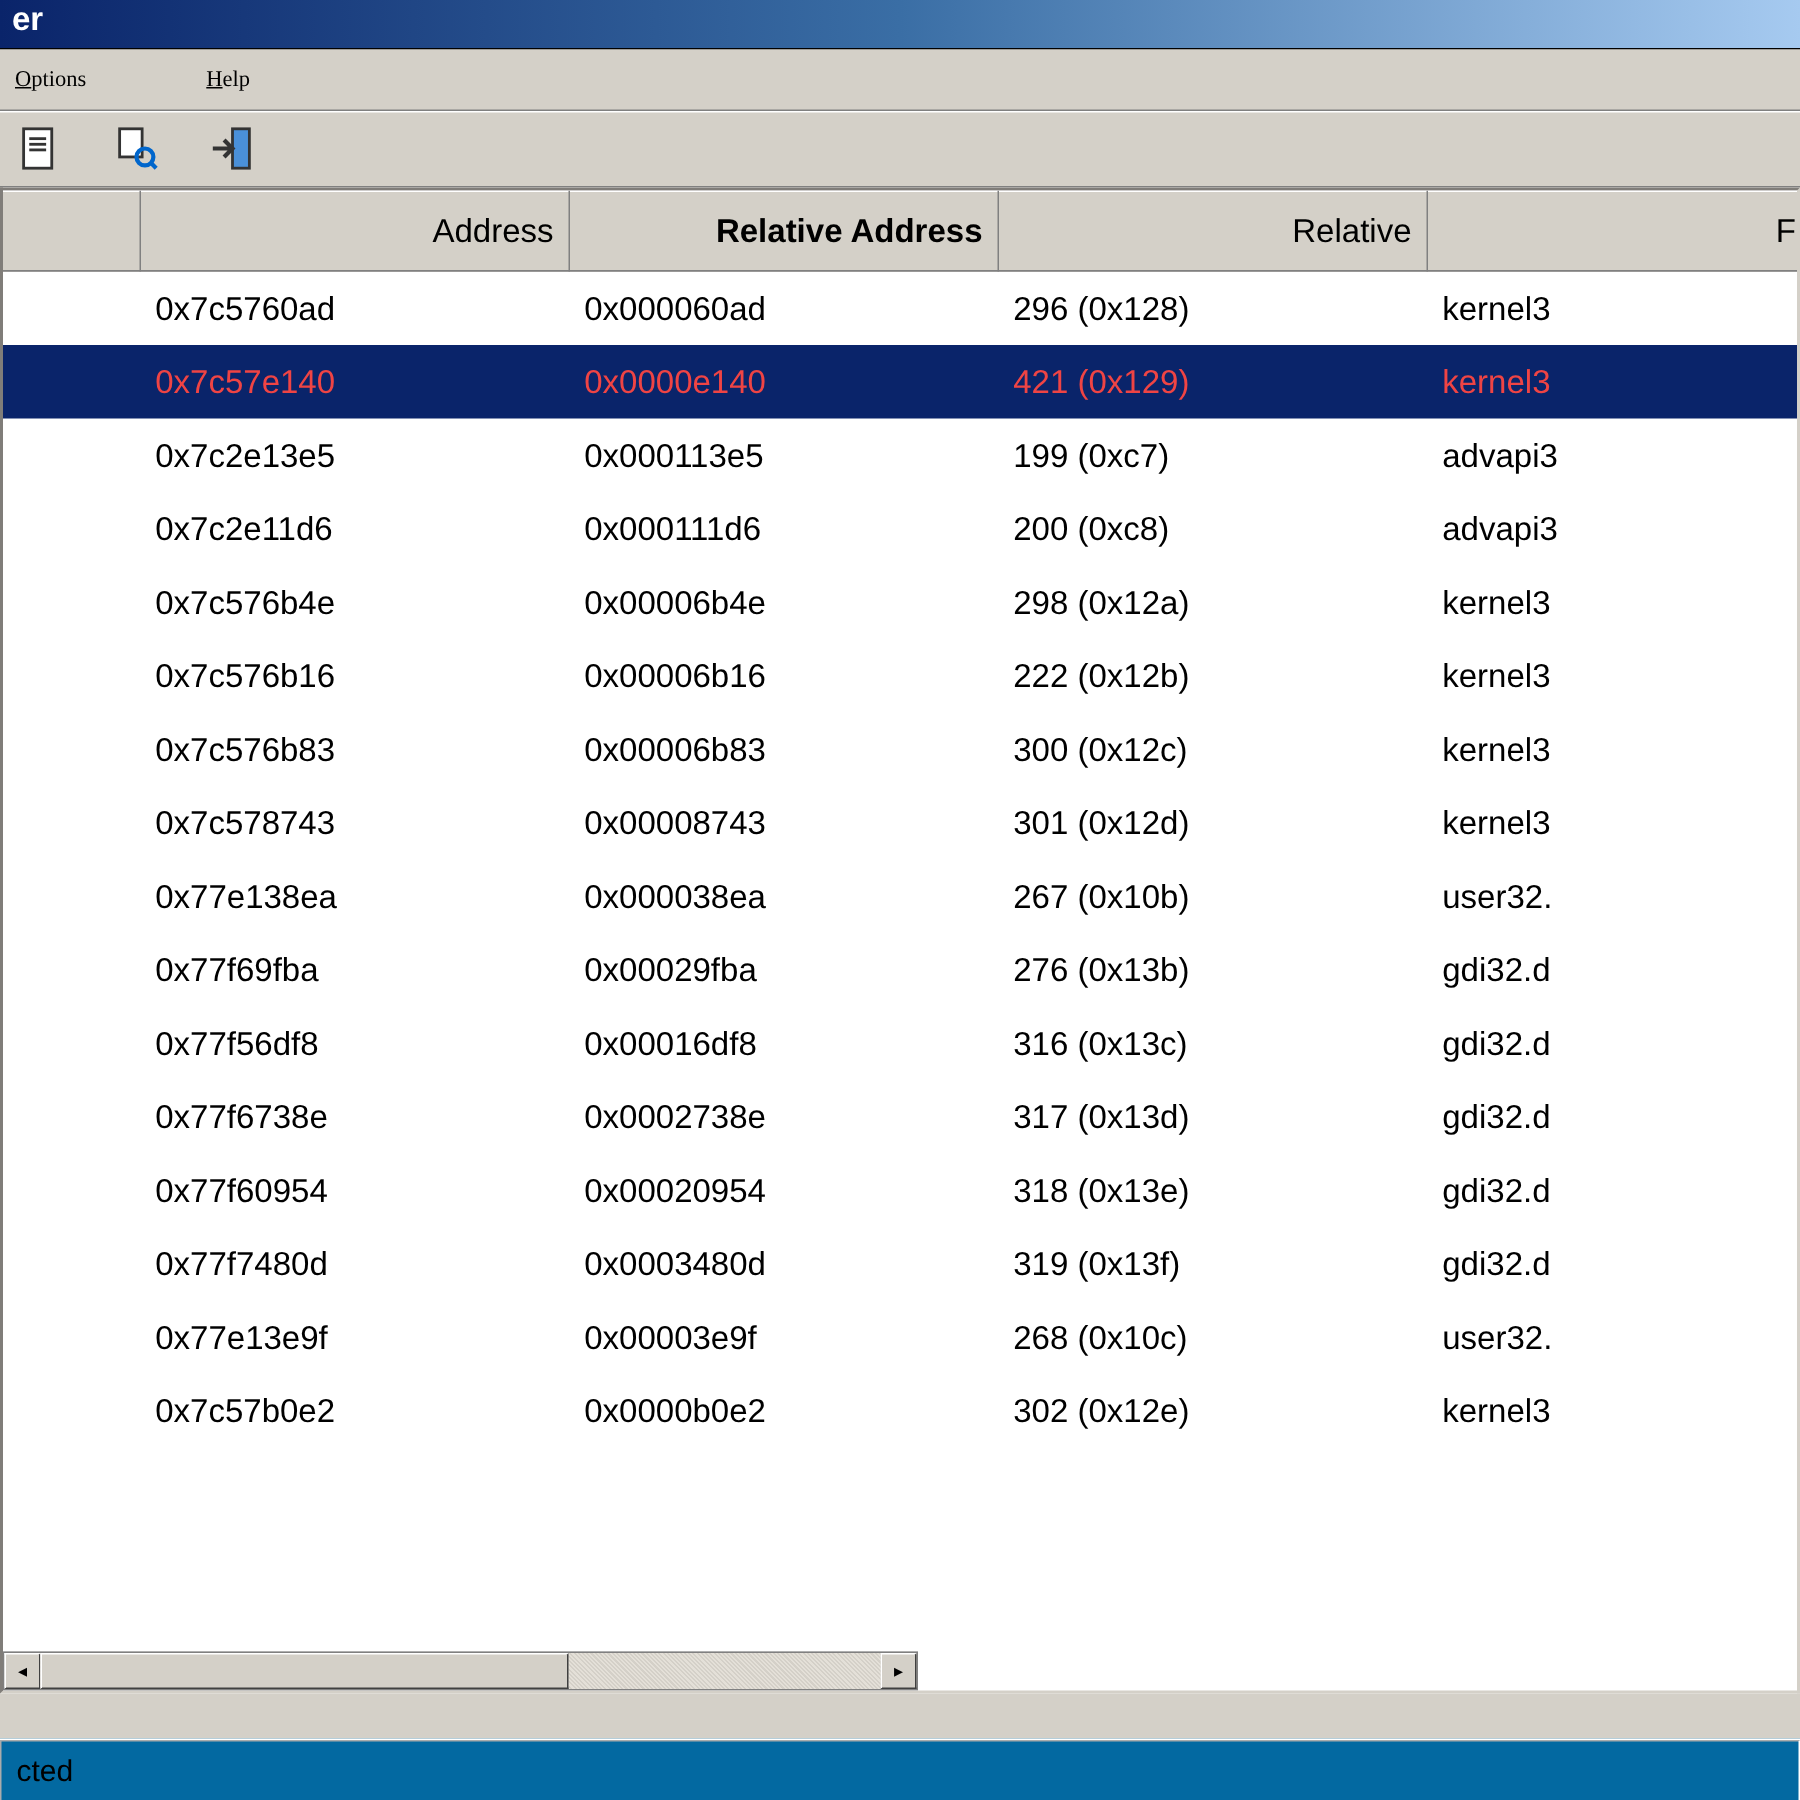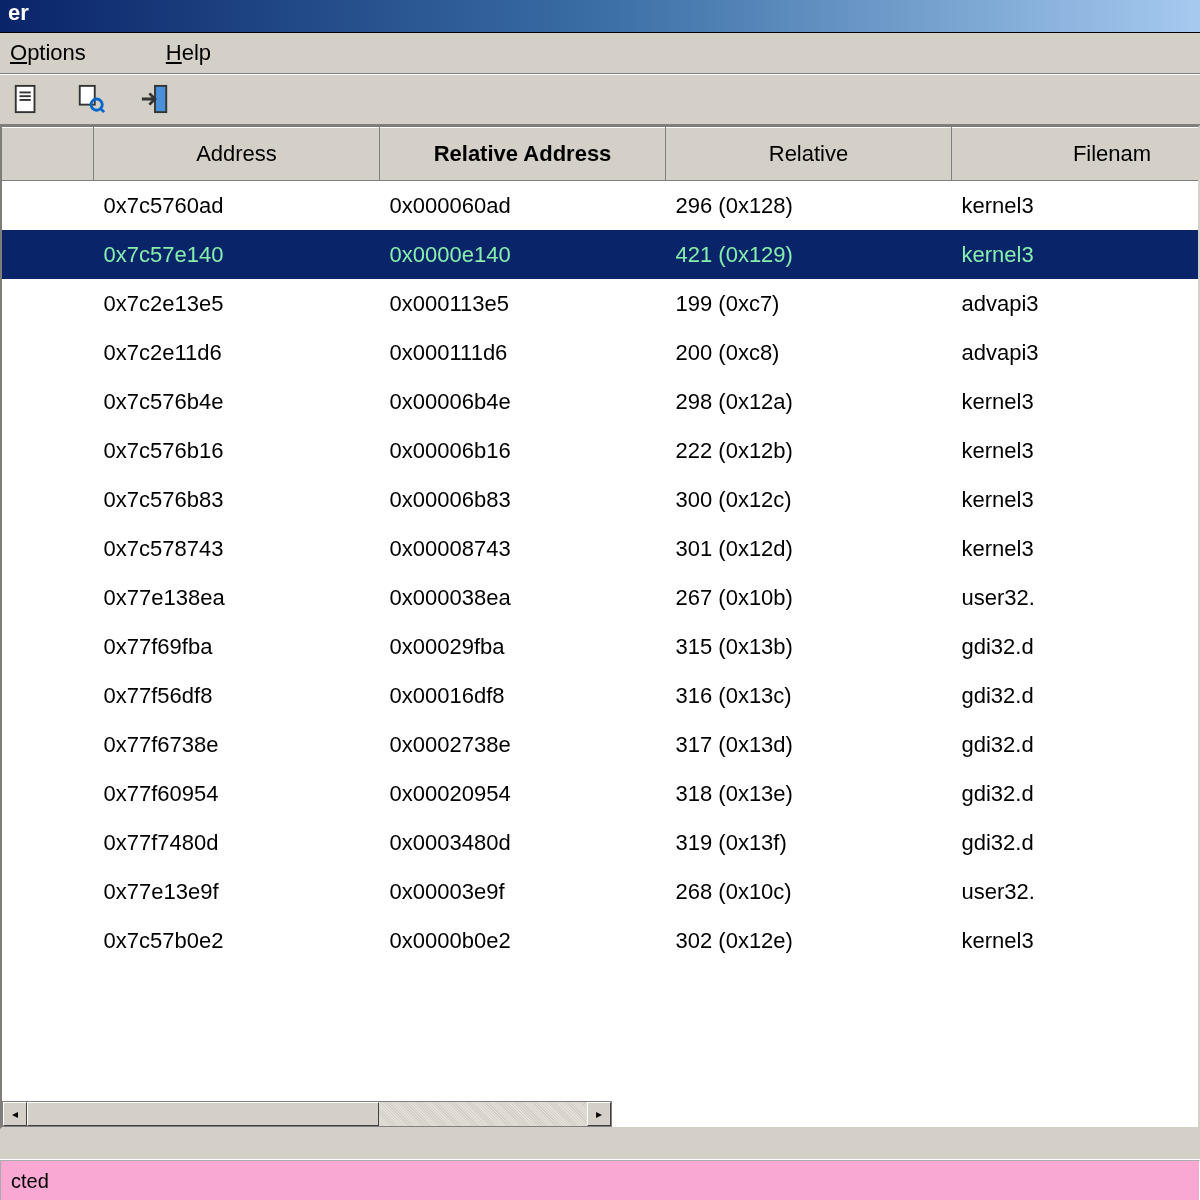--- a/index.html
+++ b/index.html
@@ -8,62 +8,62 @@
 
   
   .titlebar{height:32px;
             background:linear-gradient(to right,#0a246a 0%,#3a6ea5 50%,#a6caf0 100%);
             color:#fff;font-weight:bold;display:flex;padding:0 8px;
             font-size:22px;border-bottom:1px solid #000;}
 
   
   .menubar{height:40px;background:#d4d0c8;border-bottom:1px solid #808080;
            display:flex;align-items:center;padding:0 10px;}
-  .menubar span{font-size:22px;margin-right:40px;cursor:default;}
+  .menubar span{font-size:15px;margin-right:40px;cursor:default;font-family:Liberation Serif, serif;}
   .menubar span u{text-decoration:underline;}
 
   
   .toolbar{height:50px;background:#d4d0c8;border-bottom:1px solid #808080;
            box-shadow:inset 0 1px 0 #fff;
            display:flex;align-items:center;padding-left:10px;}
   .tool-icon{width:34px;height:34px;margin-right:30px;display:flex;
              align-items:center;justify-content:center;}
 
   
   .listview{position:relative;background:#fff;border:2px inset #d4d0c8;
             height:1000px;overflow:hidden;}
 
   table{border-collapse:collapse;width:1300px;table-layout:fixed;}
   th{background:#d4d0c8;border:1px solid;border-color:#fff #808080 #808080 #fff;
-     padding:6px 10px;text-align:center;font-weight:normal;font-size:22px;height:40px;
+     padding:6px 10px;text-align:right;font-weight:normal;font-size:22px;height:40px;
      white-space:nowrap;margin-top:24px;}
   td{padding:2px 10px;font-size:22px;height:45px;white-space:nowrap;overflow:hidden;}
 
-  tr.selected td{background:#0a246a;color:#86efac;}
+  tr.selected td{background:#0a246a;color:#ef4444;}
 
   
   .col-name{width:200px;}
   .col-addr{width:265px;}
   .col-rel {width:265px;font-weight:bold;}
   .col-ord {width:265px;}
   .col-file{width:300px;}
 
   
   .hscroll{position:absolute;left:0;bottom:0;width:608px;height:24px;
            background:#c0c0c0;border:1px solid #808080;display:flex;}
   .hscroll .btn{width:22px;height:22px;background:#d4d0c8;
                 border:1px solid;border-color:#fff #404040 #404040 #fff;
                 display:flex;align-items:center;justify-content:center;font-size:12px;}
   .hscroll .track{flex:1;background:repeating-linear-gradient(45deg,#d4d0c8 0,#d4d0c8 1px,#e4e0d8 1px,#e4e0d8 2px);position:relative;}
   .hscroll .thumb{position:absolute;left:0;top:0;width:350px;height:22px;background:#d4d0c8;
                   border:1px solid;border-color:#fff #404040 #404040 #fff;}
 
   
   .statusbar{position:absolute;left:0;bottom:0;width:1200px;height:40px;
-             background:#f9a8d4;border-top:1px solid #fff;}
+             background:#0369a1;border-top:1px solid #fff;}
   .statusbar .panel{height:40px;display:flex;align-items:center;padding:0 10px;font-size:20px;
                     border:1px inset #fff;}
 
   .shift{margin-left:-130px;} 
 </style>
 </head>
 <body>
 
 <div class="titlebar">
   <span>er</span>
@@ -170,21 +170,21 @@
           <td></td>
           <td>0x77e138ea</td>
           <td>0x000038ea</td>
           <td>267 (0x10b)</td>
           <td>user32.</td>
         </tr>
         <tr>
           <td>us</td>
           <td>0x77f69fba</td>
           <td>0x00029fba</td>
-          <td>315 (0x13b)</td>
+          <td>276 (0x13b)</td>
           <td>gdi32.d</td>
         </tr>
         <tr>
           <td></td>
           <td>0x77f56df8</td>
           <td>0x00016df8</td>
           <td>316 (0x13c)</td>
           <td>gdi32.d</td>
         </tr>
         <tr>

